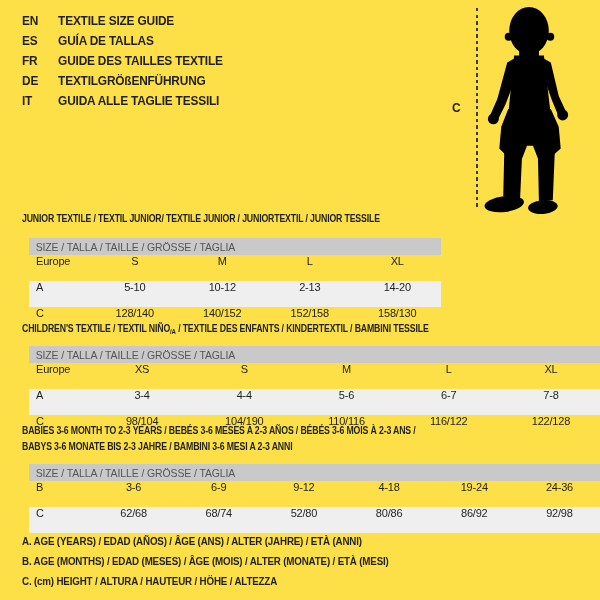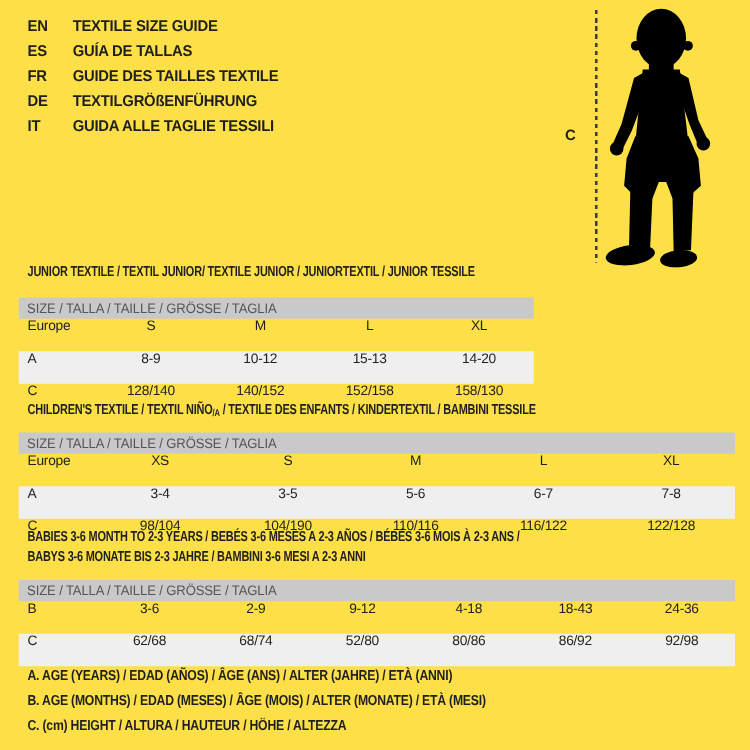--- a/index.html
+++ b/index.html
@@ -39,21 +39,21 @@
   
   .sec-title{
     position:absolute;left:22px;
     font-size:11.5px;font-weight:bold;line-height:16px;
     letter-spacing:-0.2px;white-space:nowrap;
     transform:scaleX(0.76);transform-origin:0 0;
     color:var(--ink,#1f1f1f);
   }
   .sub{font-size:8px;vertical-align:-2px;}
   
-  .tbl{position:absolute;left:15px;}
+  .tbl{position:absolute;left:29px;}
   .tbl-1{top:238px;width:412px;}
   .tbl-2{top:346px;width:573px;}
   .tbl-3{top:464px;width:573px;}
   .thead{
     height:17px;background:var(--header_bar_bg,#c9c9c9);
     display:flex;align-items:center;
     font-size:11px;color:var(--header_text,#555);
   }
   .thead span{
     padding-left:7px;white-space:nowrap;letter-spacing:-0.1px;
@@ -132,23 +132,23 @@
       </div>
       <div class="trow">
         <div class="lbl">Europe</div>
         <div class="cell">S</div>
         <div class="cell">M</div>
         <div class="cell">L</div>
         <div class="cell">XL</div>
       </div>
       <div class="trow stripe">
         <div class="lbl">A</div>
-        <div class="cell">8-9</div>
+        <div class="cell">5-10</div>
         <div class="cell">10-12</div>
-        <div class="cell">15-13</div>
+        <div class="cell">2-13</div>
         <div class="cell">14-20</div>
       </div>
       <div class="trow">
         <div class="lbl">C</div>
         <div class="cell">128/140</div>
         <div class="cell">140/152</div>
         <div class="cell">152/158</div>
         <div class="cell">158/130</div>
       </div>
     </div>
@@ -164,21 +164,21 @@
         <div class="lbl">Europe</div>
         <div class="cell">XS</div>
         <div class="cell">S</div>
         <div class="cell">M</div>
         <div class="cell">L</div>
         <div class="cell">XL</div>
       </div>
       <div class="trow stripe">
         <div class="lbl">A</div>
         <div class="cell">3-4</div>
-        <div class="cell">3-5</div>
+        <div class="cell">4-4</div>
         <div class="cell">5-6</div>
         <div class="cell">6-7</div>
         <div class="cell">7-8</div>
       </div>
       <div class="trow">
         <div class="lbl">C</div>
         <div class="cell">98/104</div>
         <div class="cell">104/190</div>
         <div class="cell">110/116</div>
         <div class="cell">116/122</div>
@@ -190,24 +190,24 @@
     <div>BABIES 3-6 MONTH TO 2-3 YEARS / BEBÉS 3-6 MESES A 2-3 AÑOS / BÉBÉS 3-6 MOIS À 2-3 ANS /</div>
     <div>BABYS 3-6 MONATE BIS 2-3 JAHRE / BAMBINI 3-6 MESI A 2-3 ANNI</div>
   </div>
   <div class="tbl tbl-3">
       <div class="thead">
         <span>SIZE / TALLA / TAILLE / GRÖSSE / TAGLIA</span>
       </div>
       <div class="trow">
         <div class="lbl">B</div>
         <div class="cell">3-6</div>
-        <div class="cell">2-9</div>
+        <div class="cell">6-9</div>
         <div class="cell">9-12</div>
         <div class="cell">4-18</div>
-        <div class="cell">18-43</div>
+        <div class="cell">19-24</div>
         <div class="cell">24-36</div>
       </div>
       <div class="trow stripe">
         <div class="lbl">C</div>
         <div class="cell">62/68</div>
         <div class="cell">68/74</div>
         <div class="cell">52/80</div>
         <div class="cell">80/86</div>
         <div class="cell">86/92</div>
         <div class="cell">92/98</div>

